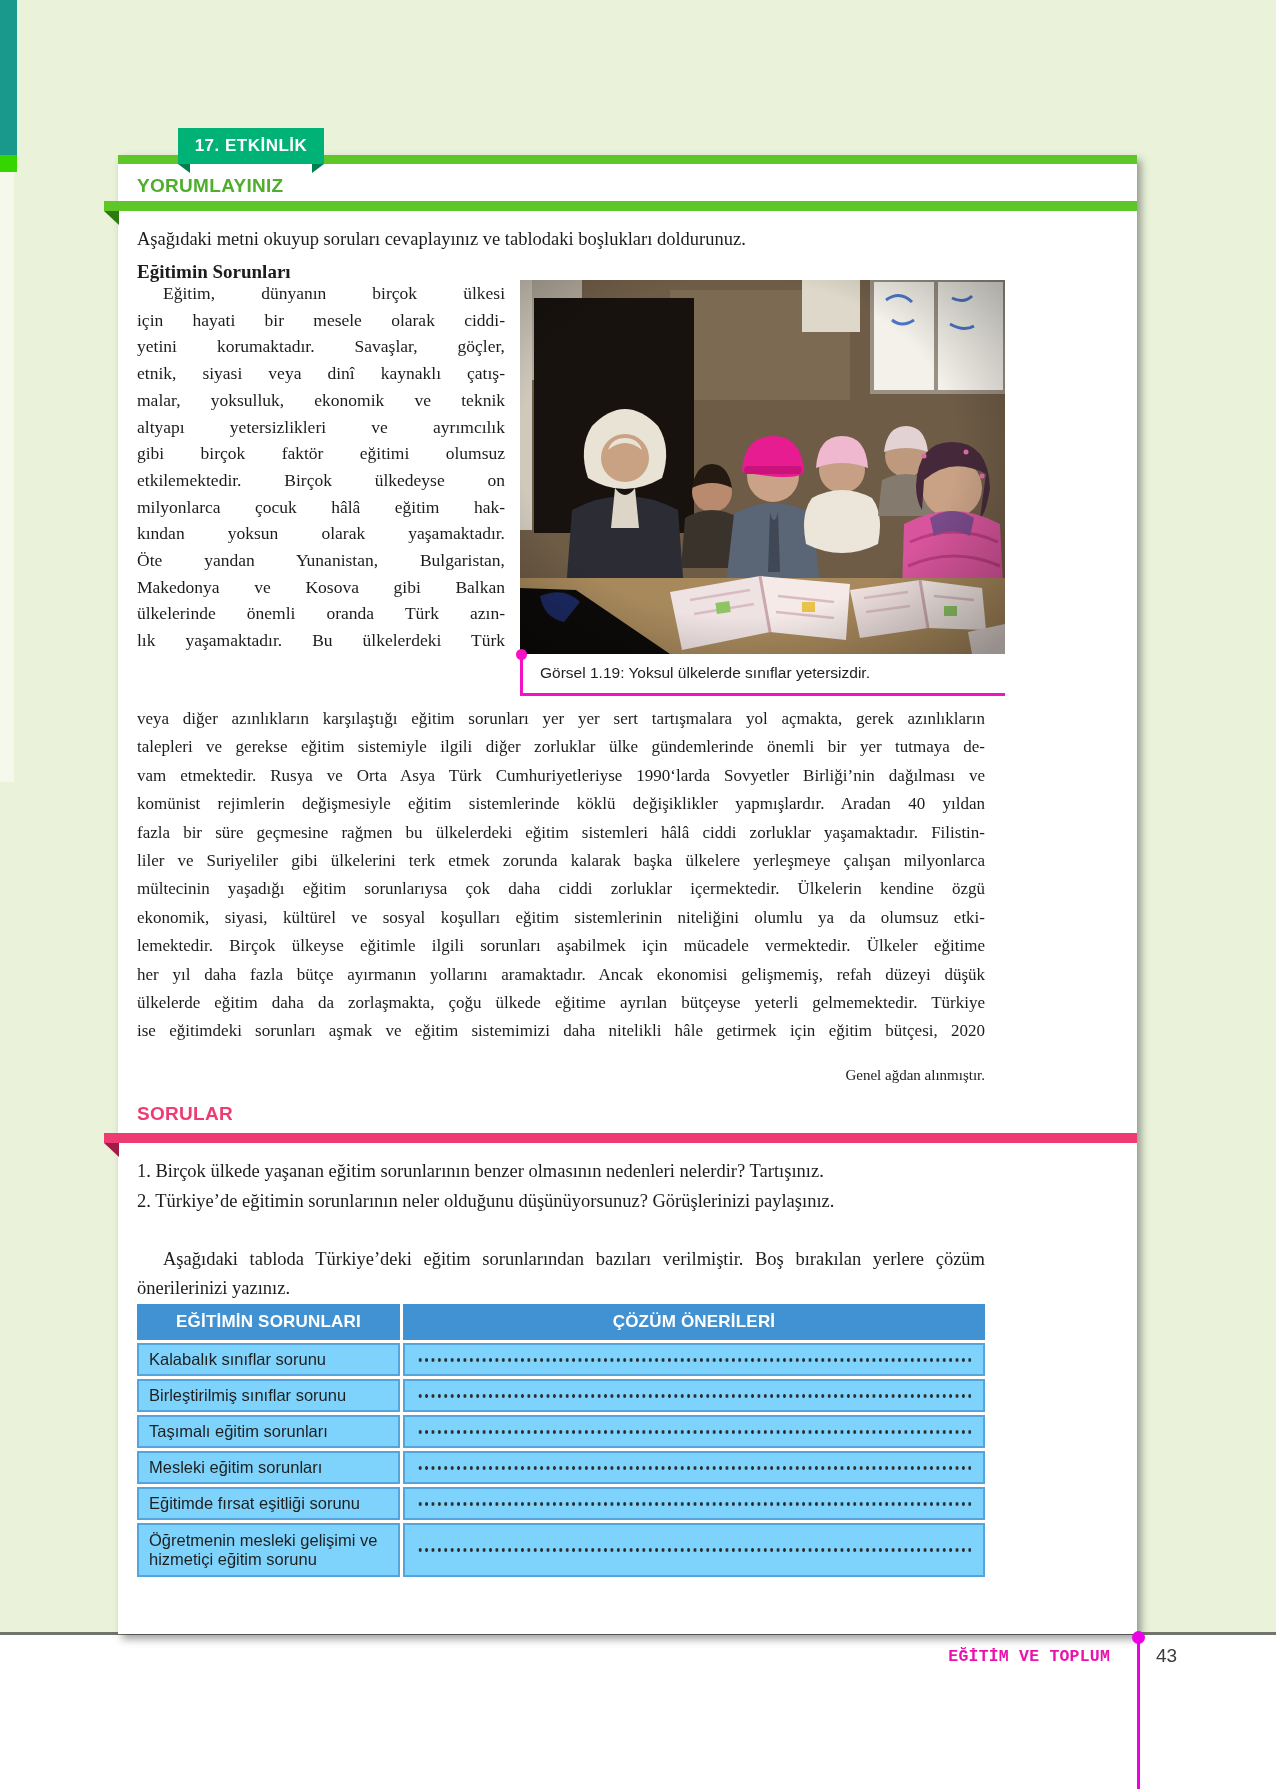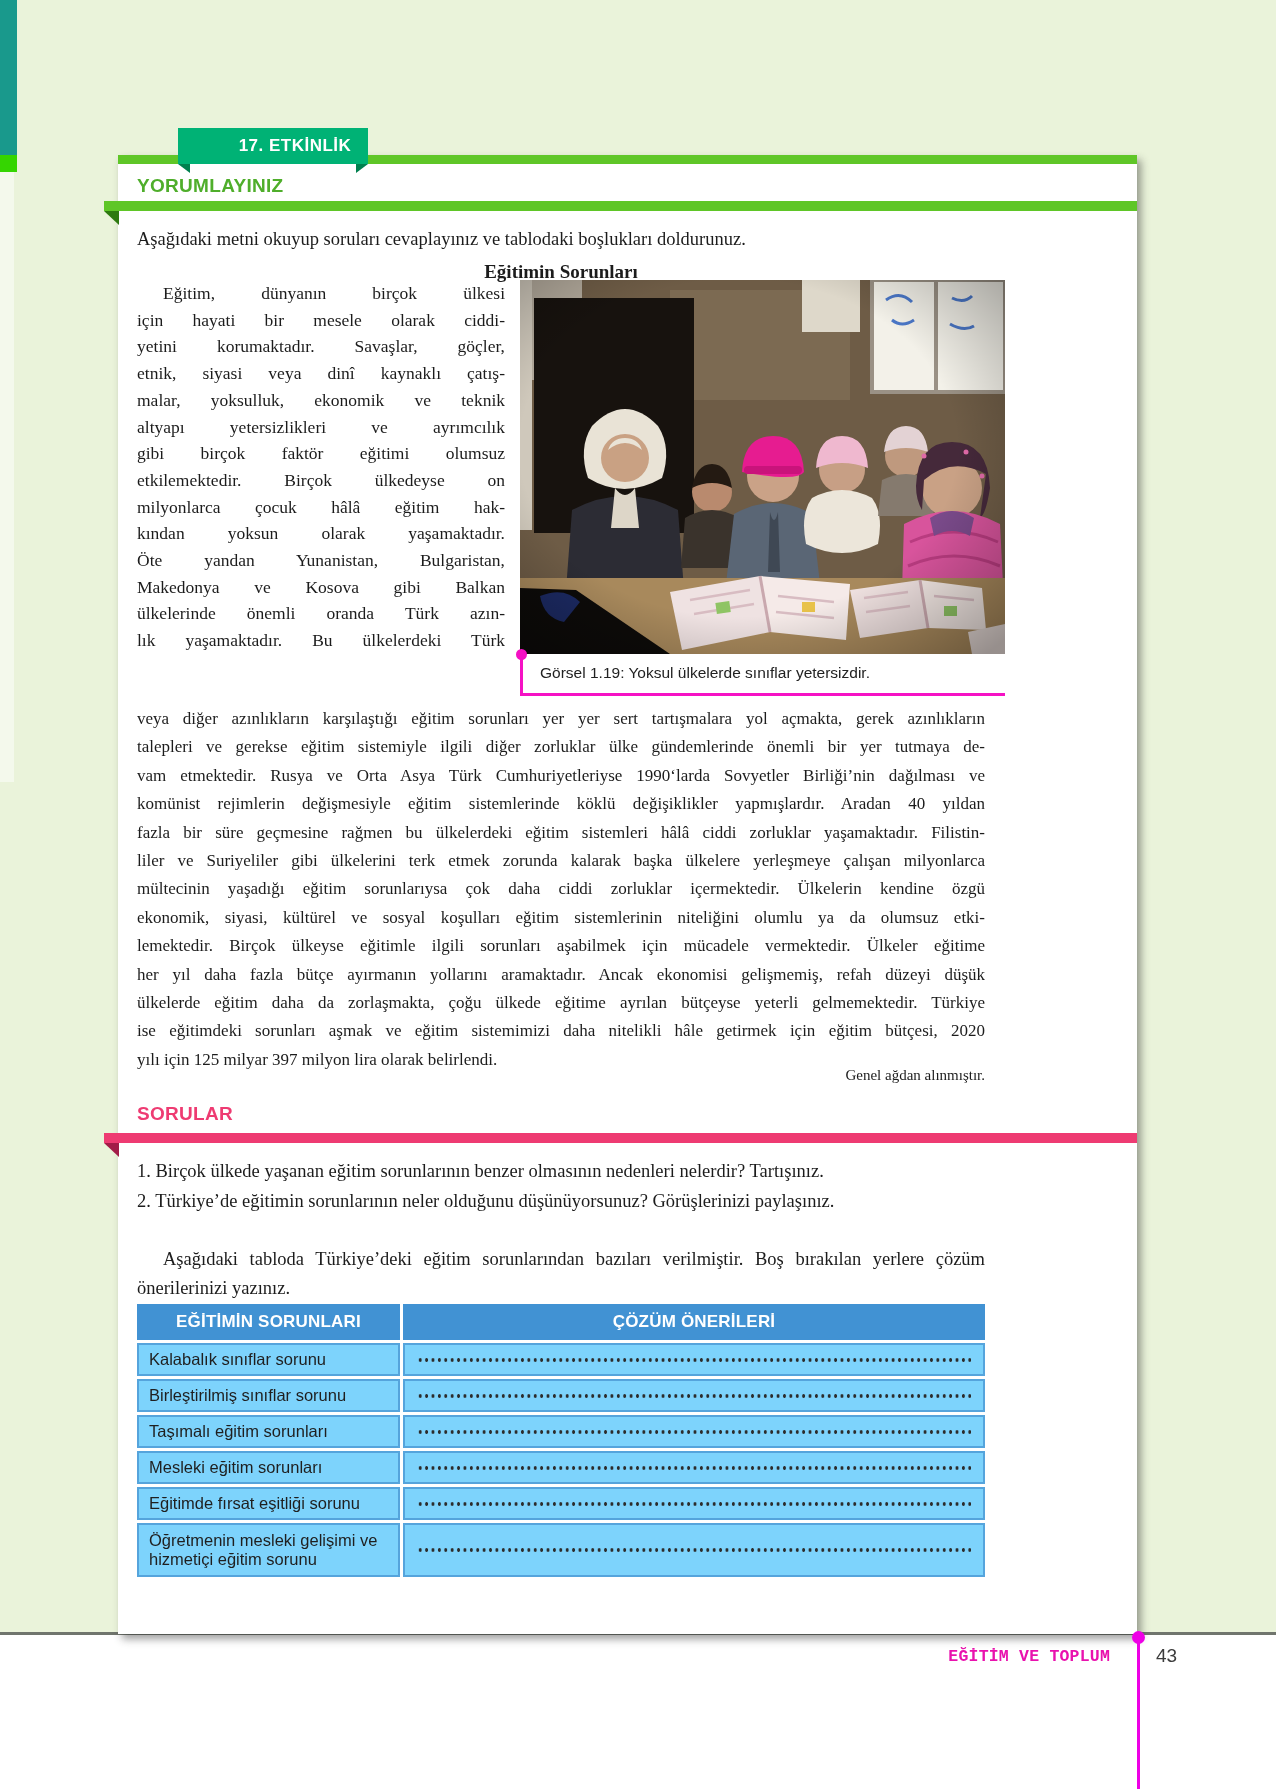--- a/index.html
+++ b/index.html
@@ -15,41 +15,41 @@
 
   .card{
     position:absolute;left:118px;top:155px;width:1019px;height:1479px;background:#ffffff;
     box-shadow:4px 5px 8px rgba(40,40,40,.45);
   }
   .top-bar{position:absolute;left:0;top:0;width:100%;height:9px;background:#5fc627;}
 
   .badge{
     position:absolute;left:60px;top:-27px;width:146px;height:36px;background:#00b275;
     display:flex;align-items:center;justify-content:center;
-    font-family:"Liberation Sans",sans-serif;font-weight:bold;font-size:17px;color:#fff;letter-spacing:.5px;padding-left:44px;
+    font-family:"Liberation Sans",sans-serif;font-weight:bold;font-size:17px;color:#fff;letter-spacing:.5px;
   }
   .badge .fold-l{position:absolute;left:0;top:36px;width:12px;height:9px;background:#00804f;clip-path:polygon(0 0,100% 0,100% 100%);}
   .badge .fold-r{position:absolute;right:0;top:36px;width:12px;height:9px;background:#00804f;clip-path:polygon(0 0,100% 0,0 100%);}
 
   .sec-head{
     position:absolute;left:19px;font-family:"Liberation Sans",sans-serif;font-weight:bold;
     font-size:19px;letter-spacing:.3px;
   }
   .sec-head.green{top:20px;color:#4fae2b;}
   .sec-head.pink{top:948px;color:#ee3b72;}
 
   .rule{position:absolute;left:-14px;width:1033px;height:10px;}
   .rule.green{top:46px;background:#5fc627;}
   .rule.pink{top:978px;background:#ee3b72;}
   .rule .fold{position:absolute;left:0;top:10px;width:15px;height:14px;clip-path:polygon(0 0,100% 0,100% 100%);}
   .rule.green .fold{background:#2e7a10;}
   .rule.pink .fold{background:#a21c48;}
 
   .intro{position:absolute;left:19px;top:74px;width:848px;font-size:18.5px;}
-  .art-title{position:absolute;left:19px;top:106px;width:848px;text-align:center;font-weight:bold;font-size:19px;}
+  .art-title{position:absolute;left:19px;top:106px;width:848px;font-weight:bold;font-size:19px;}
 
   .col-text{position:absolute;left:19px;top:125px;width:368px;font-size:17.5px;line-height:26.7px;}
   .jline{text-align:justify;text-align-last:justify;white-space:nowrap;}
   .col-text .jline:first-child{text-indent:26px;}
 
   .photo{position:absolute;left:402px;top:125px;width:485px;height:374px;display:block;}
 
   .caption{
     position:absolute;left:402px;top:499px;width:485px;box-sizing:border-box;
     border-left:3px solid #f511c4;border-bottom:3px solid #f511c4;
@@ -237,21 +237,20 @@
     <div class="jline">vam etmektedir. Rusya ve Orta Asya Türk Cumhuriyetleriyse 1990‘larda Sovyetler Birliği’nin dağılması ve</div>
     <div class="jline">komünist rejimlerin değişmesiyle eğitim sistemlerinde köklü değişiklikler yapmışlardır. Aradan 40 yıldan</div>
     <div class="jline">fazla bir süre geçmesine rağmen bu ülkelerdeki eğitim sistemleri hâlâ ciddi zorluklar yaşamaktadır. Filistin-</div>
     <div class="jline">liler ve Suriyeliler gibi ülkelerini terk etmek zorunda kalarak başka ülkelere yerleşmeye çalışan milyonlarca</div>
     <div class="jline">mültecinin yaşadığı eğitim sorunlarıysa çok daha ciddi zorluklar içermektedir. Ülkelerin kendine özgü</div>
     <div class="jline">ekonomik, siyasi, kültürel ve sosyal koşulları eğitim sistemlerinin niteliğini olumlu ya da olumsuz etki-</div>
     <div class="jline">lemektedir. Birçok ülkeyse eğitimle ilgili sorunları aşabilmek için mücadele vermektedir. Ülkeler eğitime</div>
     <div class="jline">her yıl daha fazla bütçe ayırmanın yollarını aramaktadır. Ancak ekonomisi gelişmemiş, refah düzeyi düşük</div>
     <div class="jline">ülkelerde eğitim daha da zorlaşmakta, çoğu ülkede eğitime ayrılan bütçeyse yeterli gelmemektedir. Türkiye</div>
     <div class="jline">ise eğitimdeki sorunları aşmak ve eğitim sistemimizi daha nitelikli hâle getirmek için eğitim bütçesi, 2020</div>
-    <div class="jline last">yılı için 125 milyar 397 milyon lira olarak belirlendi.</div>
   </div>
 
   <div class="source">Genel ağdan alınmıştır.</div>
 
   <div class="sec-head pink">SORULAR</div>
   <div class="rule pink">
       <span class="fold"></span>
     </div>
 
   <div class="question q1">1. Birçok ülkede yaşanan eğitim sorunlarının benzer olmasının nedenleri nelerdir? Tartışınız.</div>

